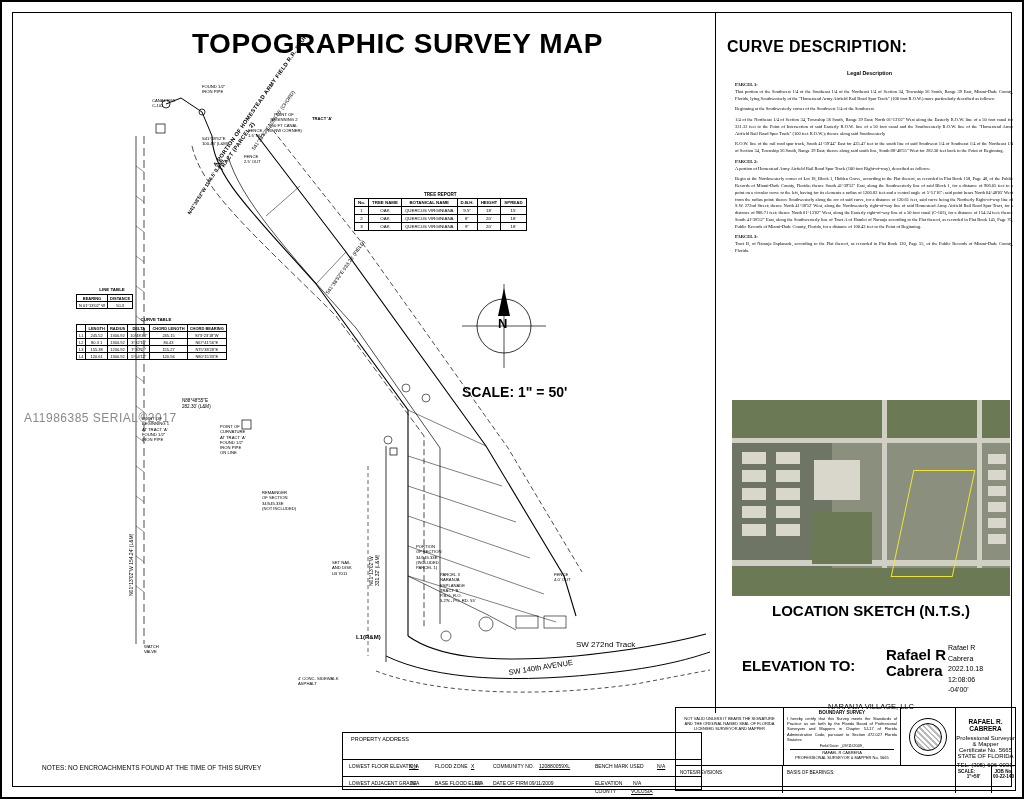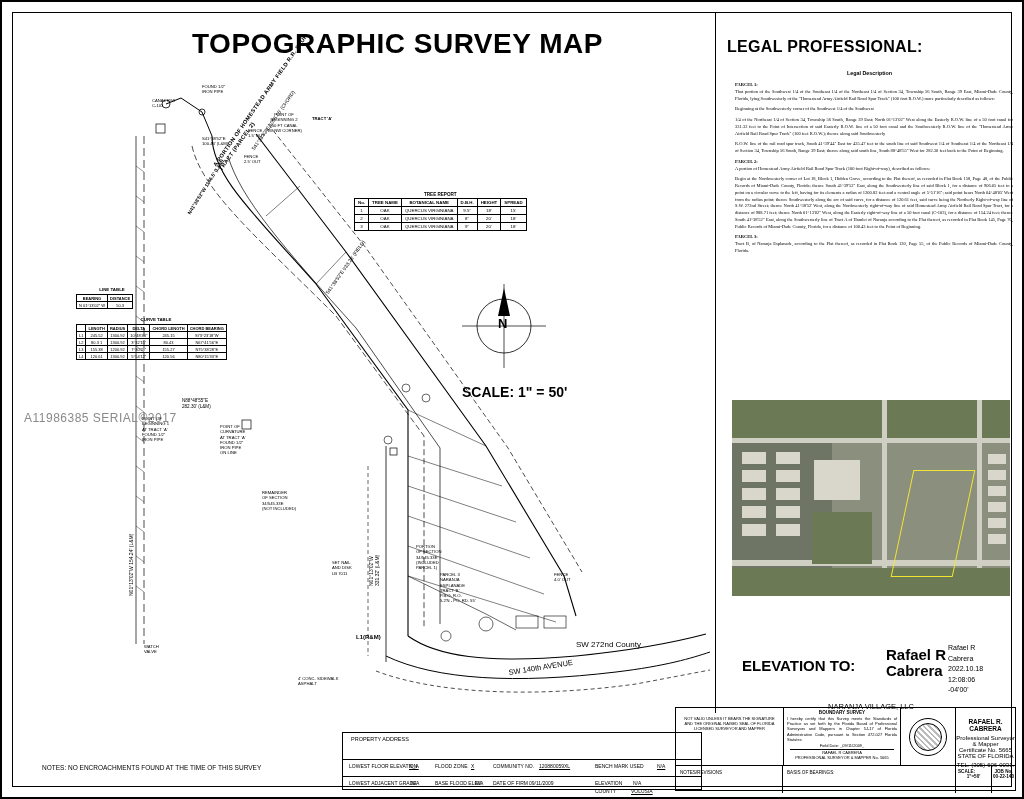--- a/index.html
+++ b/index.html
@@ -350,21 +350,21 @@
 
     <div class="note rot-n58" style="left:170px;top:196px;width:230px;font-size:5px;font-weight:bold;">N41°38'52"W  1146.5' (L&amp;M)</div>
 
     <div class="note rot-90" style="left:112px;top:580px;width:200px;font-size:5px;">N01°13'02"W  154.24' (L&amp;M)</div>
 
     <div class="note rot-90" style="left:352px;top:570px;width:160px;font-size:5px;">N01°13'02"W
 331.32' (L&amp;M)</div>
 
     <div class="note rot-8" style="left:492px;top:652px;width:120px;font-size:7.5px;">SW 140th AVENUE</div>
 
-    <div class="note" style="left:560px;top:624px;font-size:8px;">SW 272nd County</div>
+    <div class="note" style="left:560px;top:624px;font-size:8px;">SW 272nd Track</div>
 
     <div class="note note-ctr" style="left:238px;top:96px;width:60px;">POINT OF
 BEGINNING 2
 (50 FT CANAL
 RW NW CORNER)</div>
     <div class="note" style="left:126px;top:400px;width:60px;">POINT OF
 BEGINNING 1
 AT TRACT 'A'
 FOUND 1/2"
 IRON PIPE</div>
@@ -407,21 +407,21 @@
 ASPHALT</div>
     <div class="note" style="left:166px;top:382px;width:90px;font-size:4.6px;">N88°48'55"E
 282.30' (L&amp;M)</div>
     <div class="note" style="left:186px;top:68px;width:40px;">FOUND 1/2"
 IRON PIPE</div>
     <div class="note" style="left:296px;top:100px;width:34px;font-weight:bold;">TRACT 'A'</div>
     <div class="note" style="left:186px;top:120px;width:54px;">S41°38'52"E
 100.43' (L&amp;M)</div>
   </div>
 
-  <div class="legal-head">LEGAL PROFESSIONAL:</div>
+  <div class="legal-head">CURVE DESCRIPTION:</div>
   <div class="legal-sub">Legal Description</div>
   <div class="legal-body">
     <p><span class="pnum">PARCEL 1:</span><br><span>That portion of the Southwest 1/4 of the Southeast 1/4 of the Northeast 1/4 of Section 34, Township 56 South, Range 39 East, Miami-Dade County, Florida, lying Southwesterly of the "Homestead Army Airfield Rail Road Spur Track" (100 foot R.O.W.) more particularly described as follows:</span></p>
     <p>Beginning at the Southwesterly corner of the Southwest 1/4 of the Southwest</p>
     <p>1/4 of the Northeast 1/4 of Section 34, Township 56 South, Range 39 East; North 01°13'02" West along the Easterly R.O.W. line of a 50 foot canal for 331.32 feet to the Point of Intersection of said Easterly R.O.W. line of a 50 foot canal and the Southwesterly R.O.W. line of the "Homestead Army Airfield Rail Road Spur Track" (100 feet R.O.W.); thence along said Southwesterly</p>
     <p>R.O.W. line of the rail road spur track, South 41°39'44" East for 435.47 feet to the south line of said Southwest 1/4 of Southeast 1/4 of the Northeast 1/4 of Section 34, Township 56 South, Range 39 East; thence along said south line, South 88°48'55" West for 282.30 feet back to the Point of Beginning.</p>
     <p><span class="pnum">PARCEL 2:</span><br><span>A portion of Homestead Army Airfield Rail Road Spur Track (100 foot Right-of-way), described as follows:</span></p>
     <p>Begin at the Northwesterly corner of Lot 18, Block 1, Hidden Grove, according to the Plat thereof, as recorded in Plat Book 158, Page 48, of the Public Records of Miami-Dade County, Florida; thence South 41°39'52" East, along the Southwesterly line of said Block 1, for a distance of 906.05 feet to a point on a circular curve to the left, having for its elements a radius of 1200.82 feet and a central angle of 5°51'16"; said point bears North 04°48'05' West from the radius point; thence Southwesterly along the arc of said curve, for a distance of 120.61 feet, said curve being the Northerly Right-of-way line of S.W. 272nd Street; thence North 41°38'52' West, along the Northwesterly right-of-way line of said Homestead Army Airfield Rail Road Spur Tract, for a distance of 988.71 feet; thence North 01°13'02" West, along the Easterly right-of-way line of a 50 foot canal (C-103), for a distance of 154.24 feet; thence South 41°38'52" East, along the Southwesterly line of Tract A of Hamlet of Naranja according to the Plat thereof, as recorded in Plat Book 145, Page 70, Public Records of Miami-Dade County, Florida, for a distance of 100.43 feet to the Point of Beginning.</p>
     <p><span class="pnum">PARCEL 3:</span><br><span>Tract B, of Naranja Esplanade, according to the Plat thereof, as recorded in Plat Book 120, Page 55, of the Public Records of Miami-Dade County, Florida.</span></p>
   </div>
@@ -447,20 +447,21 @@
     <div class="green" style="left:80px;top:112px;width:60px;height:52px;"></div>
     <div class="bldg" style="left:256px;top:54px;width:18px;height:10px;"></div>
     <div class="bldg" style="left:256px;top:70px;width:18px;height:10px;"></div>
     <div class="bldg" style="left:256px;top:86px;width:18px;height:10px;"></div>
     <div class="bldg" style="left:256px;top:102px;width:18px;height:10px;"></div>
     <div class="bldg" style="left:256px;top:118px;width:18px;height:10px;"></div>
     <div class="bldg" style="left:256px;top:134px;width:18px;height:10px;"></div>
     <div class="green" style="left:0;top:168px;width:278px;height:28px;"></div>
     <div class="yellowtrace"></div>
   </div>
+  <div class="sketch-label">LOCATION SKETCH (N.T.S.)</div>
 
   <div class="cert-label">ELEVATION TO:</div>
   <div class="cert-name">
     <div>Rafael R</div>
     <div>Cabrera</div>
   </div>
   <div class="cert-side">
     <div>Rafael R</div>
     <div>Cabrera</div>
     <div>2022.10.18</div>

